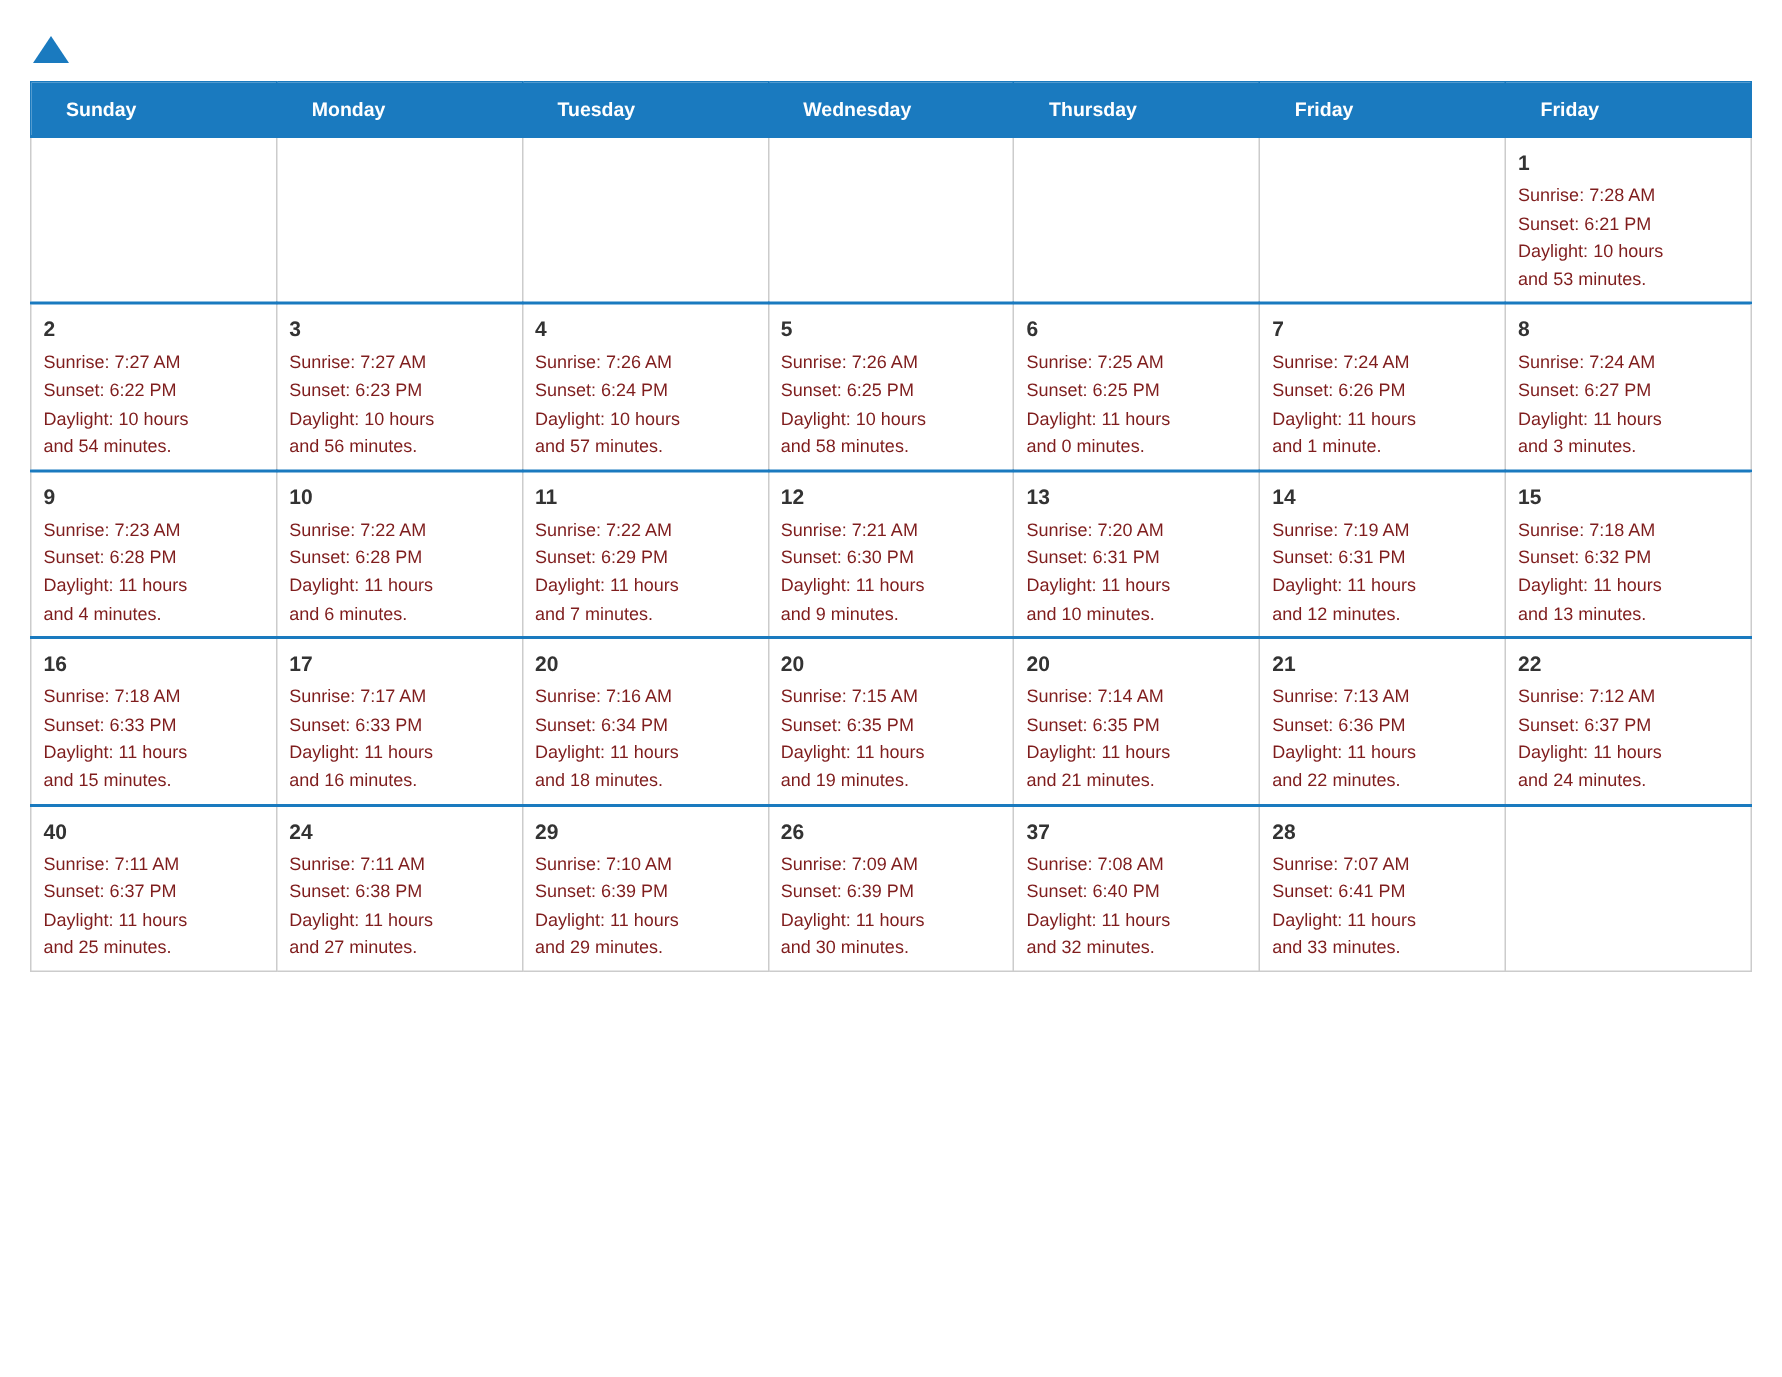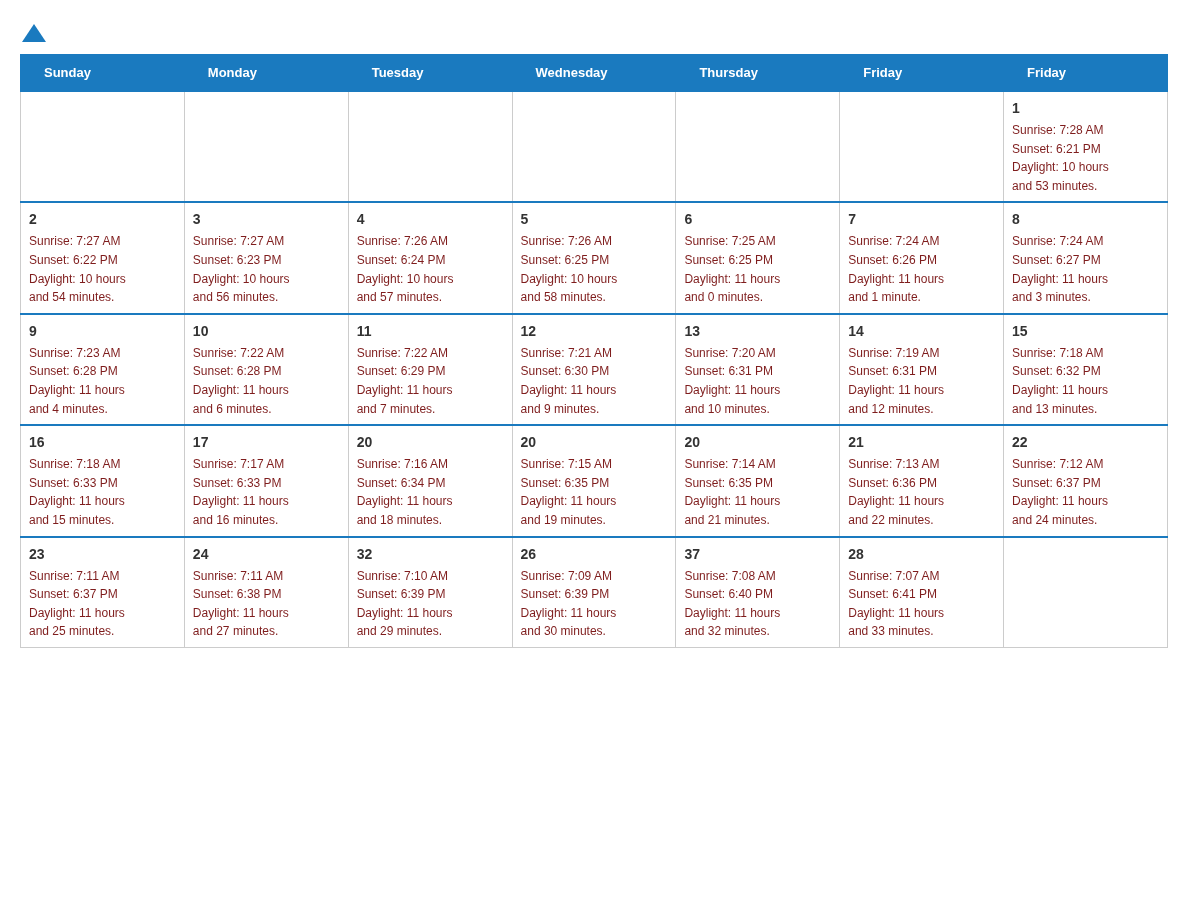--- a/index.html
+++ b/index.html
@@ -230,29 +230,29 @@
           <span class="day-number">21</span>
           <div class="day-info">Sunrise: 7:13 AM<br>Sunset: 6:36 PM<br>Daylight: 11 hours<br>and 22 minutes.</div>
         </td>
         <td>
           <span class="day-number">22</span>
           <div class="day-info">Sunrise: 7:12 AM<br>Sunset: 6:37 PM<br>Daylight: 11 hours<br>and 24 minutes.</div>
         </td>
       </tr>
       <tr>
         <td>
-          <span class="day-number">23</span>
+          <span class="day-number">40</span>
           <div class="day-info">Sunrise: 7:11 AM<br>Sunset: 6:37 PM<br>Daylight: 11 hours<br>and 25 minutes.</div>
         </td>
         <td>
           <span class="day-number">24</span>
           <div class="day-info">Sunrise: 7:11 AM<br>Sunset: 6:38 PM<br>Daylight: 11 hours<br>and 27 minutes.</div>
         </td>
         <td>
-          <span class="day-number">32</span>
+          <span class="day-number">29</span>
           <div class="day-info">Sunrise: 7:10 AM<br>Sunset: 6:39 PM<br>Daylight: 11 hours<br>and 29 minutes.</div>
         </td>
         <td>
           <span class="day-number">26</span>
           <div class="day-info">Sunrise: 7:09 AM<br>Sunset: 6:39 PM<br>Daylight: 11 hours<br>and 30 minutes.</div>
         </td>
         <td>
           <span class="day-number">37</span>
           <div class="day-info">Sunrise: 7:08 AM<br>Sunset: 6:40 PM<br>Daylight: 11 hours<br>and 32 minutes.</div>
         </td>

